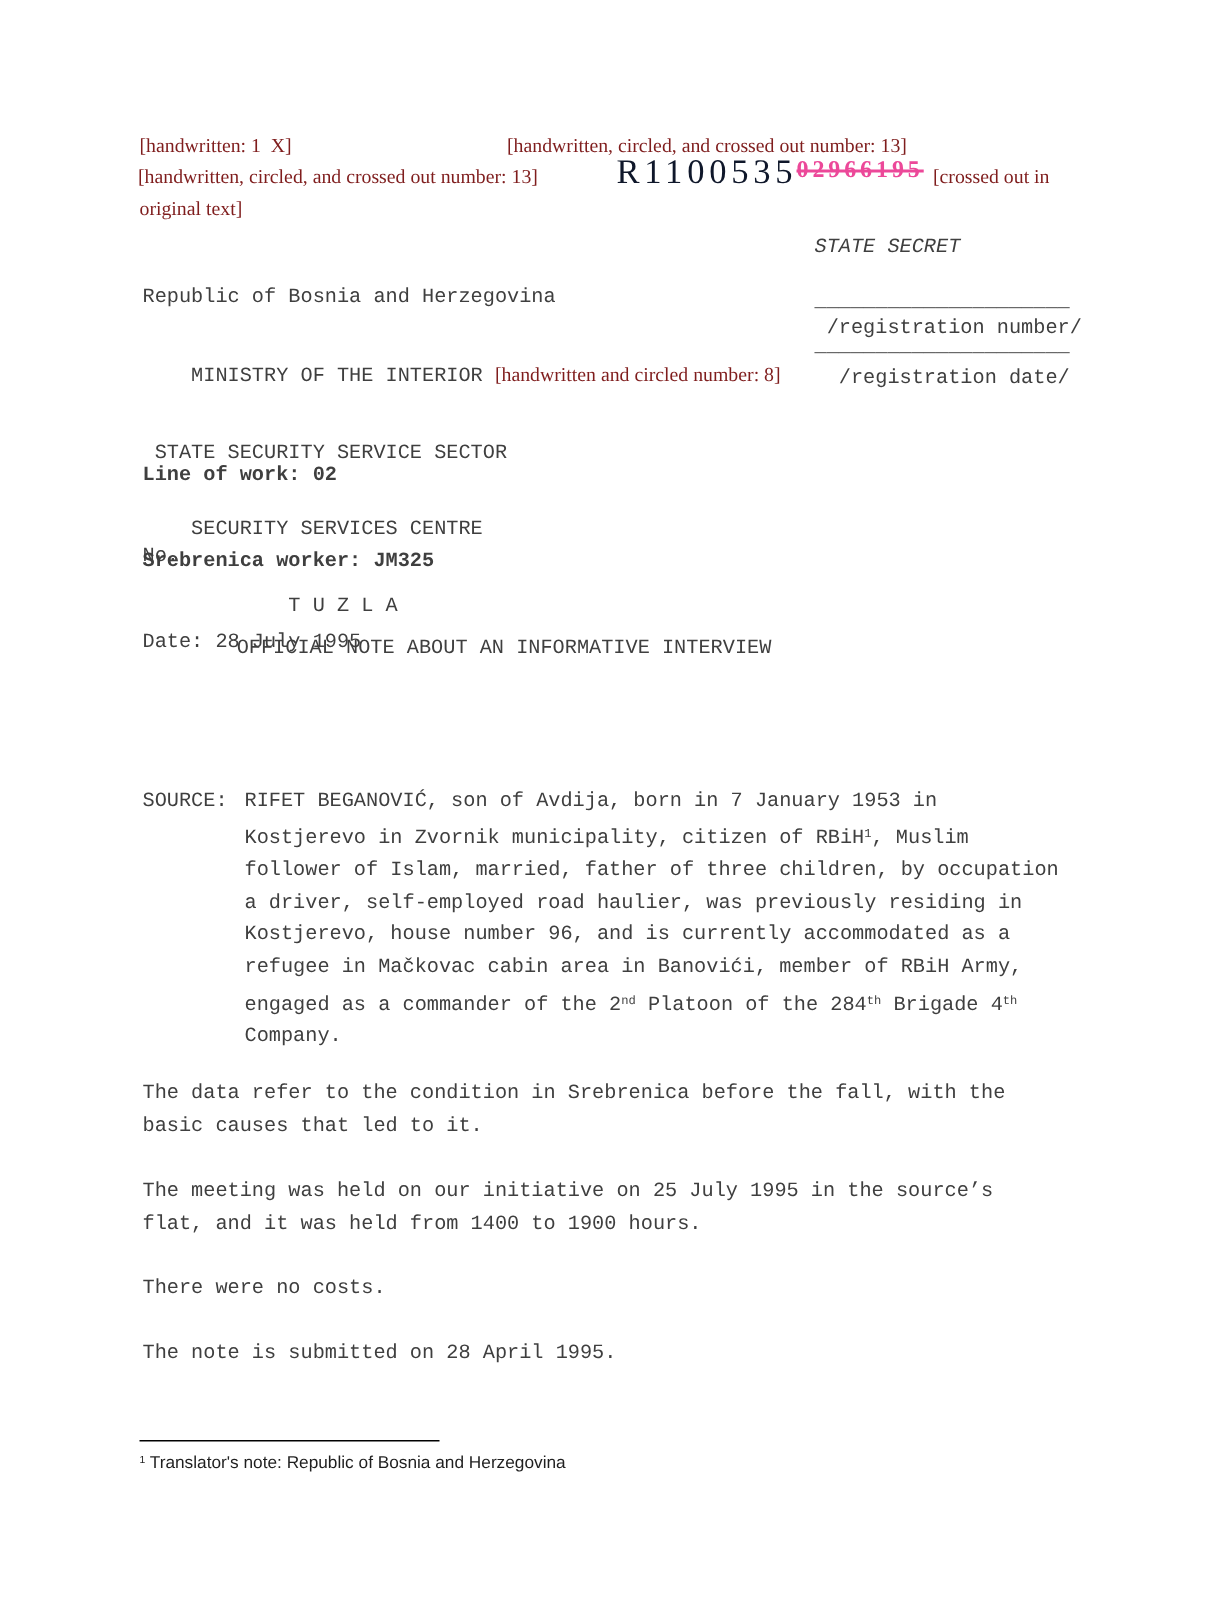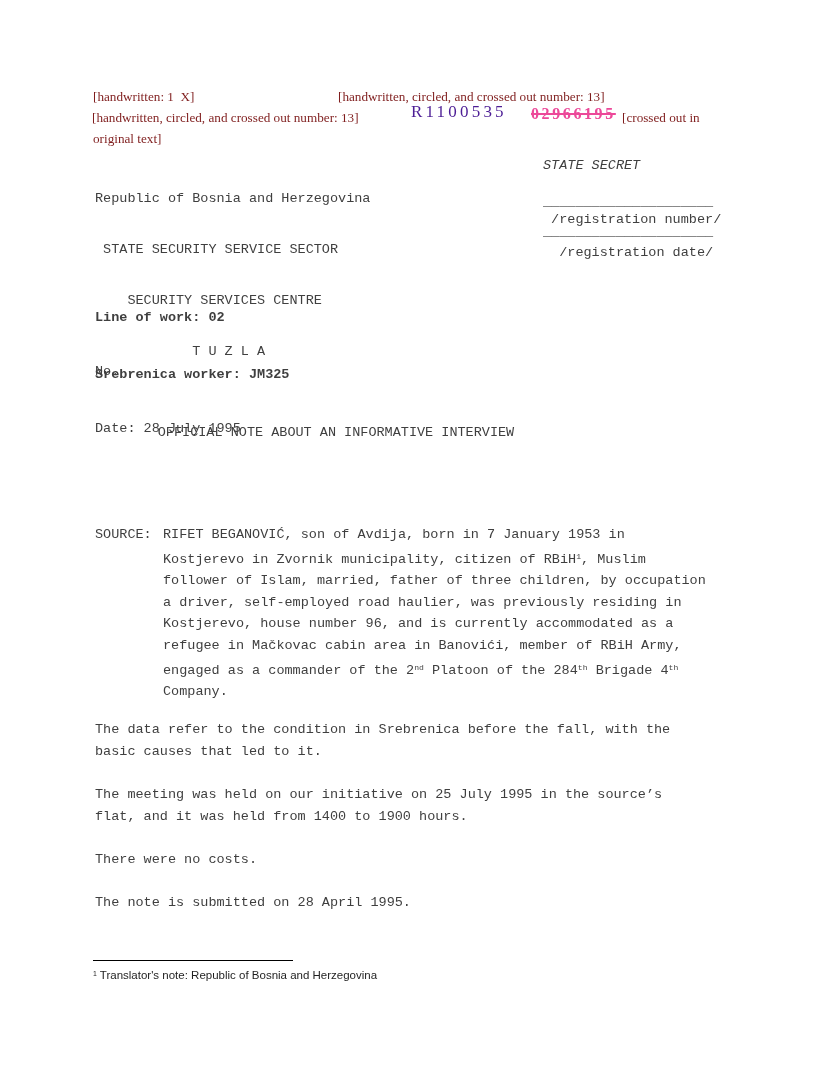--- a/index.html
+++ b/index.html
@@ -12,21 +12,21 @@
     overflow: hidden;
   }
   .abs { position: absolute; }
   .serif { font-family: "Liberation Serif", "DejaVu Serif", serif; color:#7f1d1d; font-size:13.2px; }
   .mono  { font-family: "Liberation Mono", "DejaVu Sans Mono", monospace; font-size:13.5px; color:#3f3f3f; white-space: pre; }
   .sans  { font-family: "Liberation Sans", "DejaVu Sans", sans-serif; }
 
   .note-line { white-space: pre; line-height: 21px; }
   .registry-num {
     font-family: "Liberation Serif", "DejaVu Serif", serif;
-    font-size: 17px; letter-spacing: 3.2px; color:#4c1d95;
+    font-size: 23px; letter-spacing: 3.2px; color:#0f172a;
   }
   .crossed-num {
     font-family: Liberation Serif, serif;
     font-size: 16px; font-weight: bold; letter-spacing: 2.6px; color:#ec4899;
     text-decoration: line-through; text-decoration-thickness: 1.6px;
     padding-right: 7px;
   }
   .letterhead-left { line-height: 17px; }
   .letterhead-left .line { white-space: pre; }
   .rightcol { width: 176px; }
@@ -50,20 +50,21 @@
   <div class="abs serif note-line" style="left:338px; top:86px;">[handwritten, circled, and crossed out number: 13]</div>
 
   <div class="abs serif note-line" style="left:92px; top:107px;">[handwritten, circled, and crossed out number: 13]</div>
   <div class="abs registry-num" style="left:411px; top:102px;">R1100535</div>
   <div class="abs crossed-num" style="left:531px; top:105px;">02966195</div>
   <div class="abs serif note-line" style="left:622px; top:107px;">[crossed out in</div>
   <div class="abs serif note-line" style="left:93px; top:128px;">original text]</div>
 
   <div class="abs mono letterhead-left" style="left:95px; top:156px;">
     <div class="line">Republic of Bosnia and Herzegovina</div>
+    <div class="line"><span>    MINISTRY OF THE INTERIOR </span><span class="serif">[handwritten and circled number: 8]</span></div>
     <div class="line"> STATE SECURITY SERVICE SECTOR</div>
     <div class="line">    SECURITY SERVICES CENTRE</div>
     <div class="line">            T U Z L A</div>
   </div>
 
   <div class="abs mono rightcol" style="left:543px; top:157px; height:110px;">
     <div class="rline" style="top:0;font-style:italic;">STATE SECRET</div>
     <div class="rline" style="top:36px;">_____________________</div>
     <div class="rline" style="top:54px;"> /registration number/</div>
     <div class="rline" style="top:66px;">_____________________</div>

